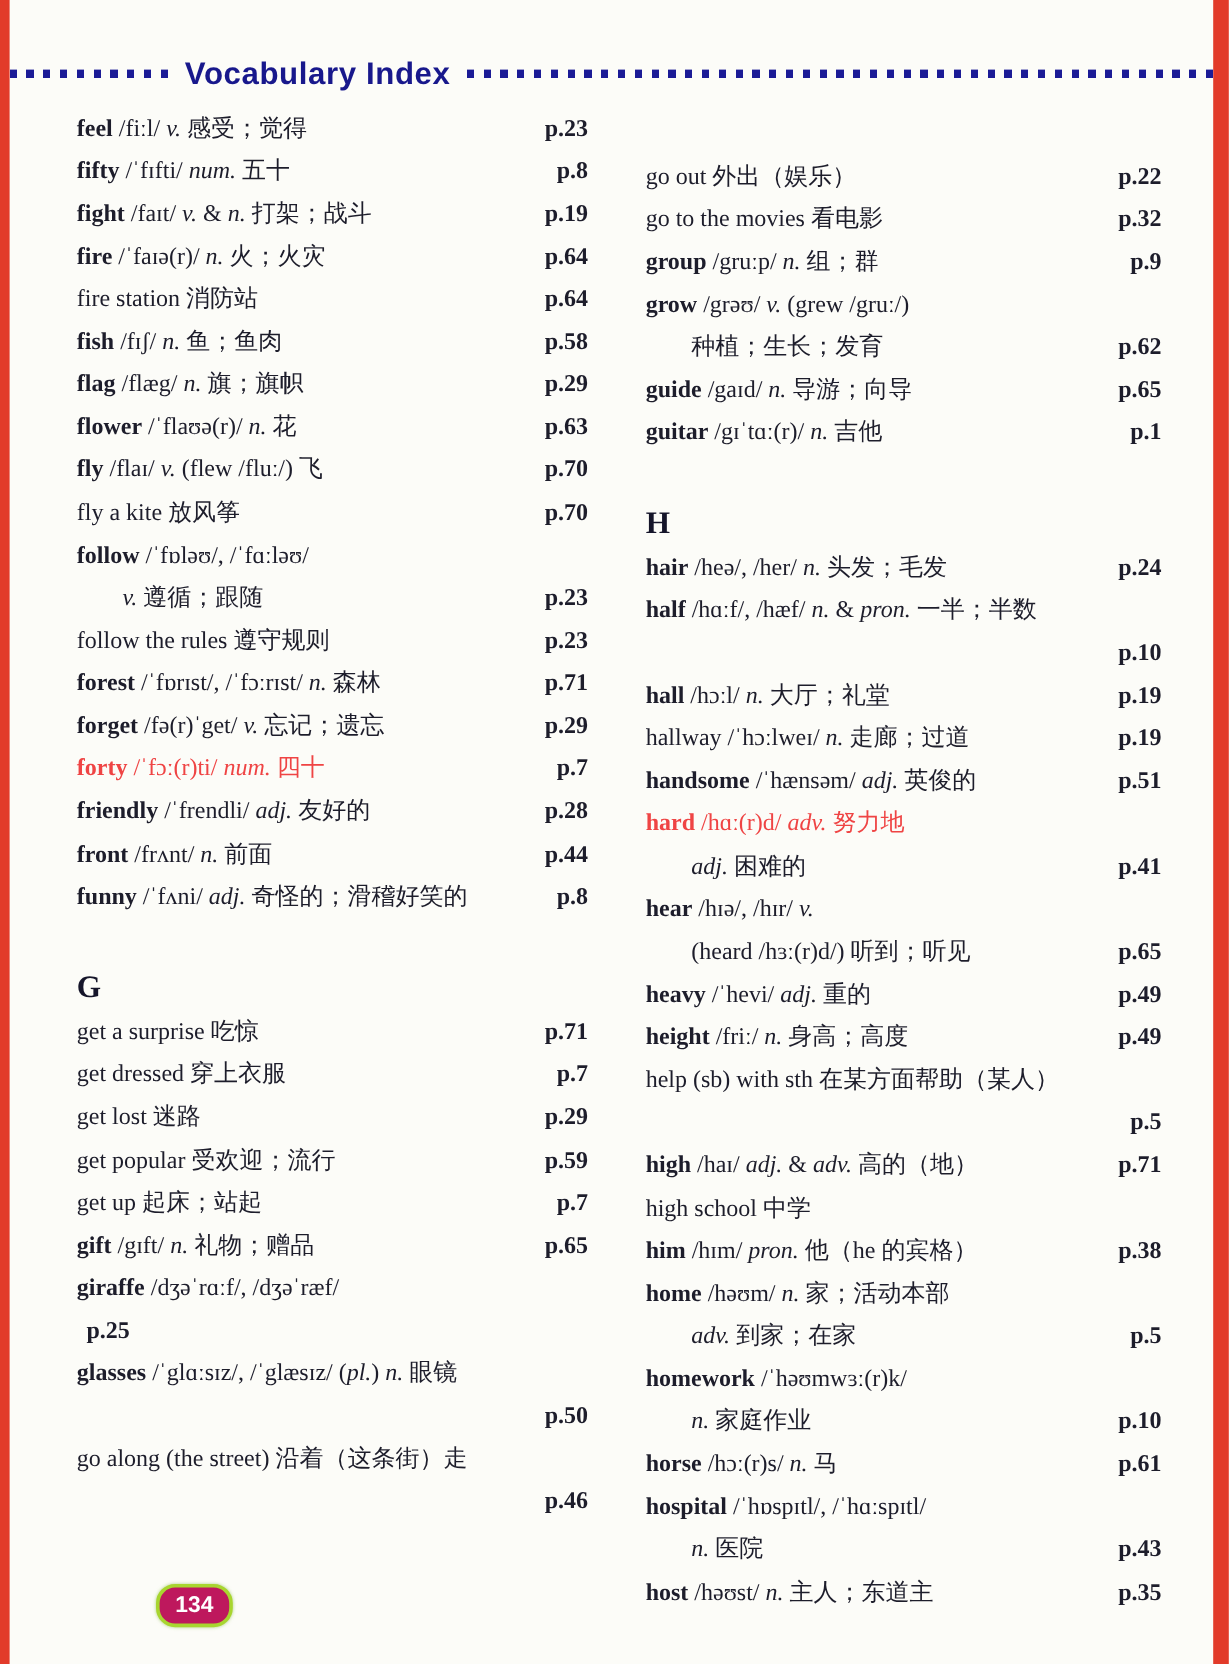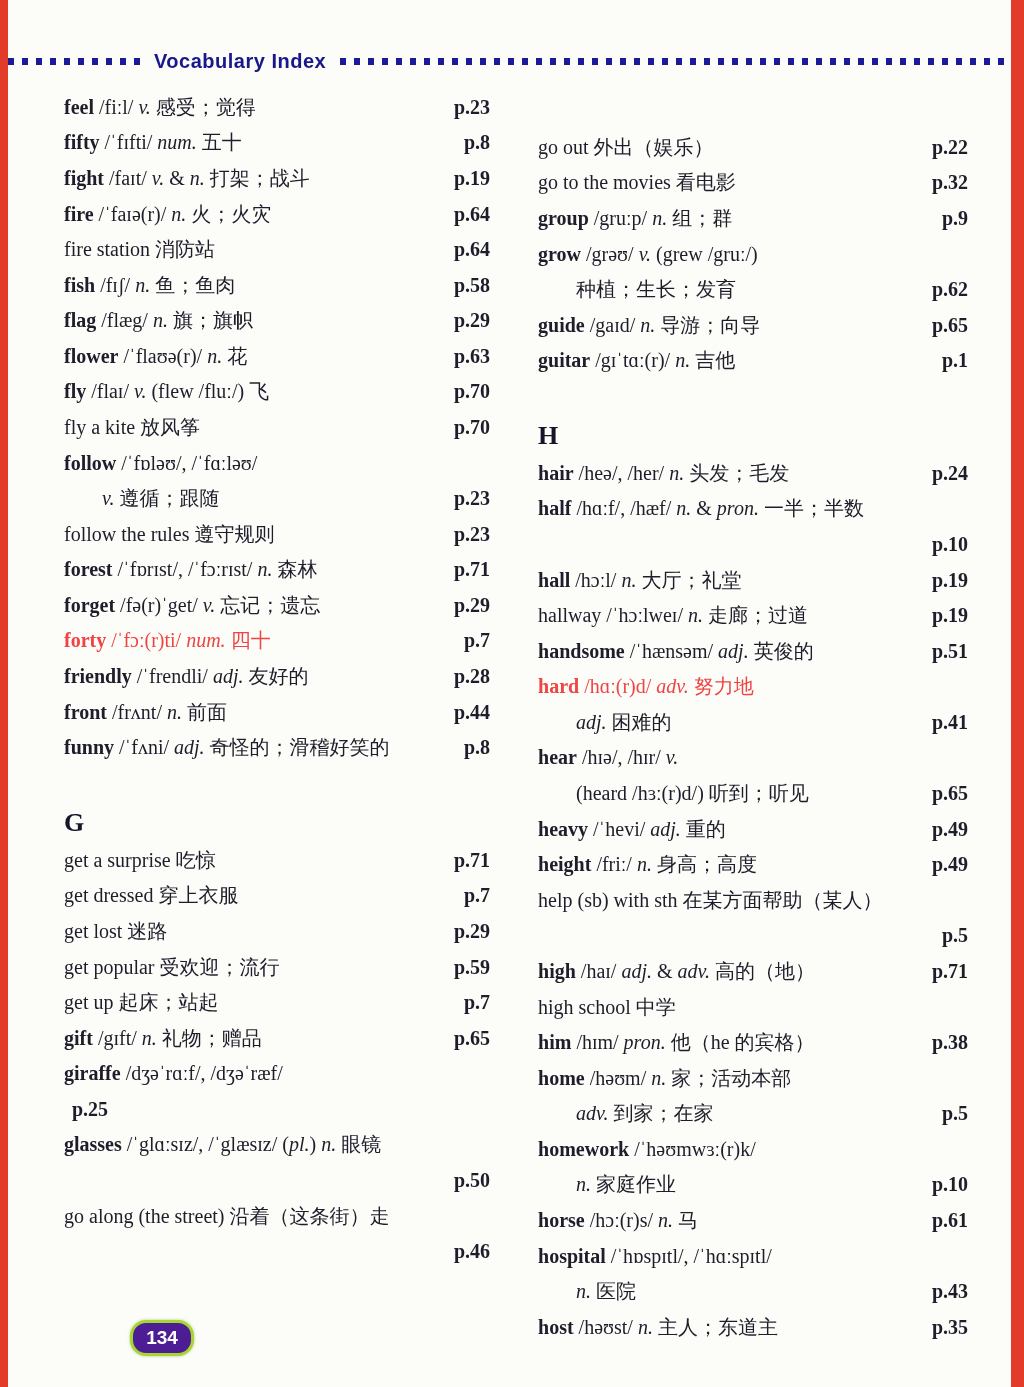--- a/index.html
+++ b/index.html
@@ -20,21 +20,21 @@
     display:flex;align-items:center;
   }
   .dots{
     height:7px;
     background-image:repeating-linear-gradient(90deg,#1b1b96 0px,#1b1b96 6px,transparent 6px,transparent 14px);
   }
   .dots-left{width:132px;margin-right:14px;}
   .dots-right{flex:1;margin-left:14px;}
   .header-title{
     font-family:"Liberation Sans",sans-serif;
-    font-weight:700;font-size:20px;color:#18188c;letter-spacing:.5px;
+    font-weight:700;font-size:26px;color:#18188c;letter-spacing:.5px;
     white-space:nowrap;
   }
 
   .content{
     position:absolute;top:89px;left:64px;right:56px;
     display:flex;
     gap:12px;
   }
   .col{display:flex;flex-direction:column;}
   .col-left{width:432px;margin-right:36px;}
@@ -51,21 +51,21 @@
   .row.indent .txt{padding-left:38px;}
   .row.section{height:71px;align-items:flex-end;padding-bottom:6px;}
   .row.section .txt{font-size:26px;font-weight:700;color:#15152a;}
   .row.tint-teal .txt{color:#ef4444;}
   .s-b{font-weight:700;}
   .s-i{font-style:italic;}
 
   .page-badge{
     position:absolute;left:130px;top:1320px;
     width:58px;height:30px;border-radius:16px;
-    background:#4c1d95;border:3px solid #a8d52f;
+    background:#be185d;border:3px solid #a8d52f;
     display:flex;align-items:center;justify-content:center;
     color:#ffffff;font-family:"Liberation Sans",sans-serif;
     font-weight:700;font-size:19px;
     box-shadow:0 0 3px rgba(120,180,40,.6);
   }
 </style>
 </head>
 <body>
 
 <div class="edge edge-left"></div>

